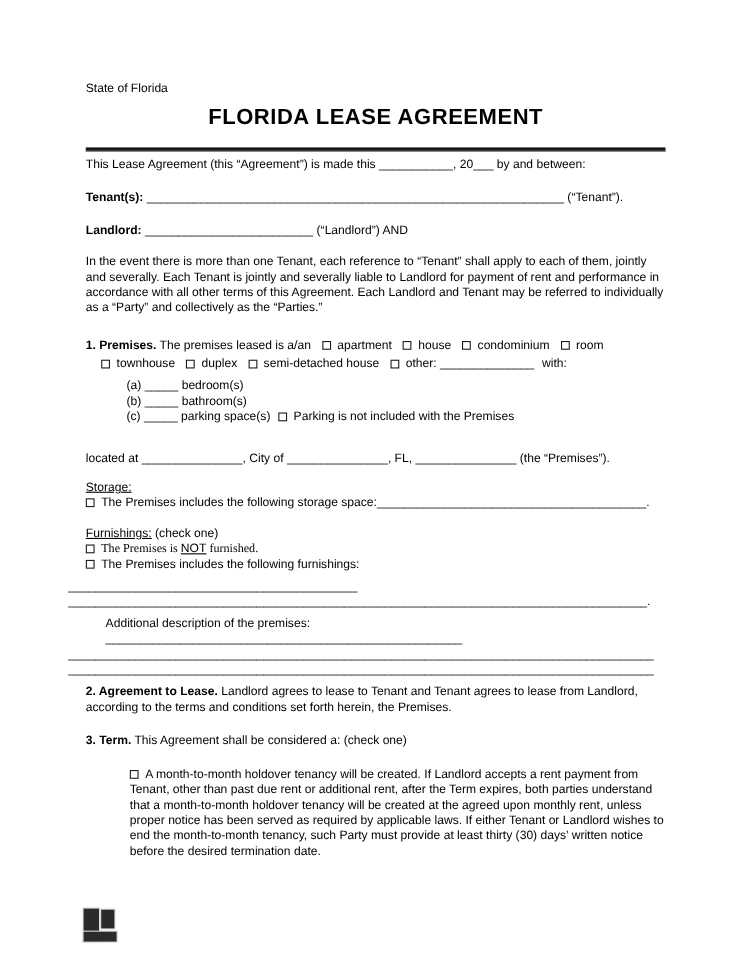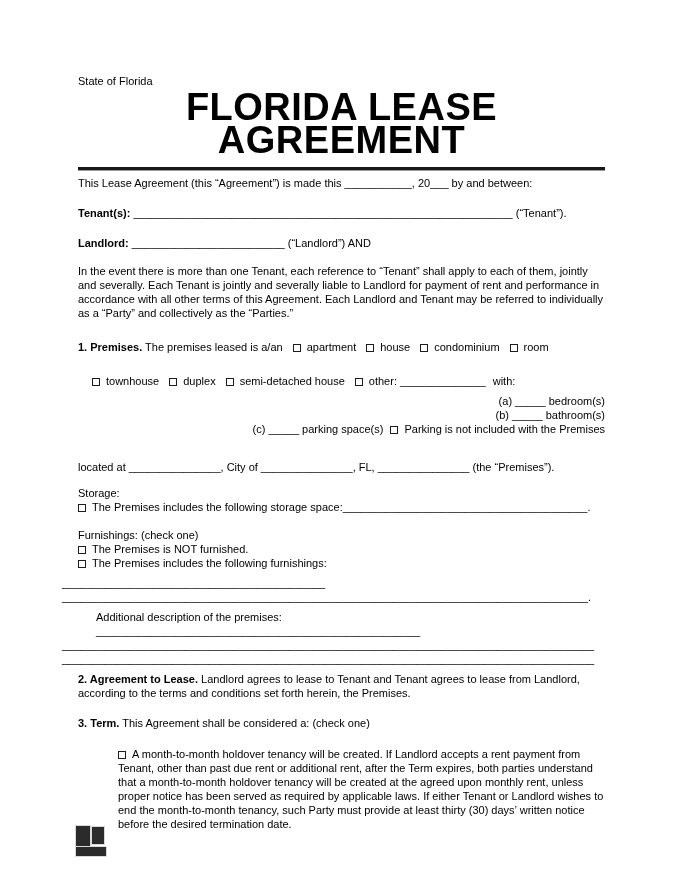--- a/index.html
+++ b/index.html
@@ -3,38 +3,38 @@
 <meta charset="utf-8">
 <style>
   * { margin:0; padding:0; box-sizing:border-box; }
   html,body { background:#ffffff; }
   body {
     width:680px; height:880px; position:relative; overflow:hidden;
     font-family:"Liberation Sans", sans-serif; font-size:11px; line-height:14px; color:#000;
   }
   .content { padding:74px 75px 0 78px; }
   .state-label { font-size:11px; }
-  .doc-title { font-size:38px; line-height:33px; font-weight:700; text-align:center; margin-top:3px; letter-spacing:0.5px; }
+  .doc-title { font-size:20px; line-height:33px; font-weight:700; text-align:center; margin-top:3px; letter-spacing:0.5px; }
   .rule { height:4px; background:#181818; border-bottom:1px solid #9a9a9a; margin-top:10px; }
   .para { margin-top:14px; white-space:normal; }
   .mt13{margin-top:5px}.mt16{margin-top:16px}.mt14{margin-top:14px}.mt20{margin-top:20px}
-  .mt4{margin-top:20px}.mt6{margin-top:6px}.mt8{margin-top:24px}.mt12{margin-top:12px}
+  .mt4{margin-top:3px}.mt6{margin-top:6px}.mt8{margin-top:24px}.mt12{margin-top:12px}
   .mt15{margin-top:15px}.mt3{margin-top:17px}
   b, .bold { font-weight:700; }
   .cb {
     display:inline-block; width:8px; height:8px; border:1.2px solid #1c1c1c;
     margin-right:6px; background:#fff; vertical-align:-0.5px;
   }
   .opt { margin-left:10px; white-space:nowrap; }
   .opt:first-of-type { margin-left:8px; }
   .indent1 { padding-left:14px; }
-  .indent2 { padding-left:37px;text-align:right; }
+  .indent2 { padding-left:37px; }
   .hang { padding-left:40px; }
-  .underlined { }
-  .nowrap { white-space:pre; }
+  .underlined { text-decoration:underline; }
+  .nowrap { white-space:pre;font-family:Liberation Serif, serif; }
   .outdent { margin-left:-16px; white-space:pre; }
   .gap-left4 { margin-left:4px; }
   .addl-line1 { padding-left:2px;margin-left:16px; }
   .blank { letter-spacing:0; }
   .logo {
     position:absolute; left:76px; top:826px; width:30px; height:30px;
   }
   .logo .bar-v { position:absolute; left:0; top:0; width:14px; height:30px; background:#2b2b2b; box-shadow:0 0 0 1px #d9d9d9; }
   .logo .bar-h { position:absolute; left:0; bottom:0; width:30px; height:9px; background:#2b2b2b; box-shadow:0 0 0 1px #d9d9d9; }
   .logo .sq   { position:absolute; left:16px; top:1px; width:12px; height:17px; background:#2b2b2b; box-shadow:0 0 0 1px #d9d9d9; }

